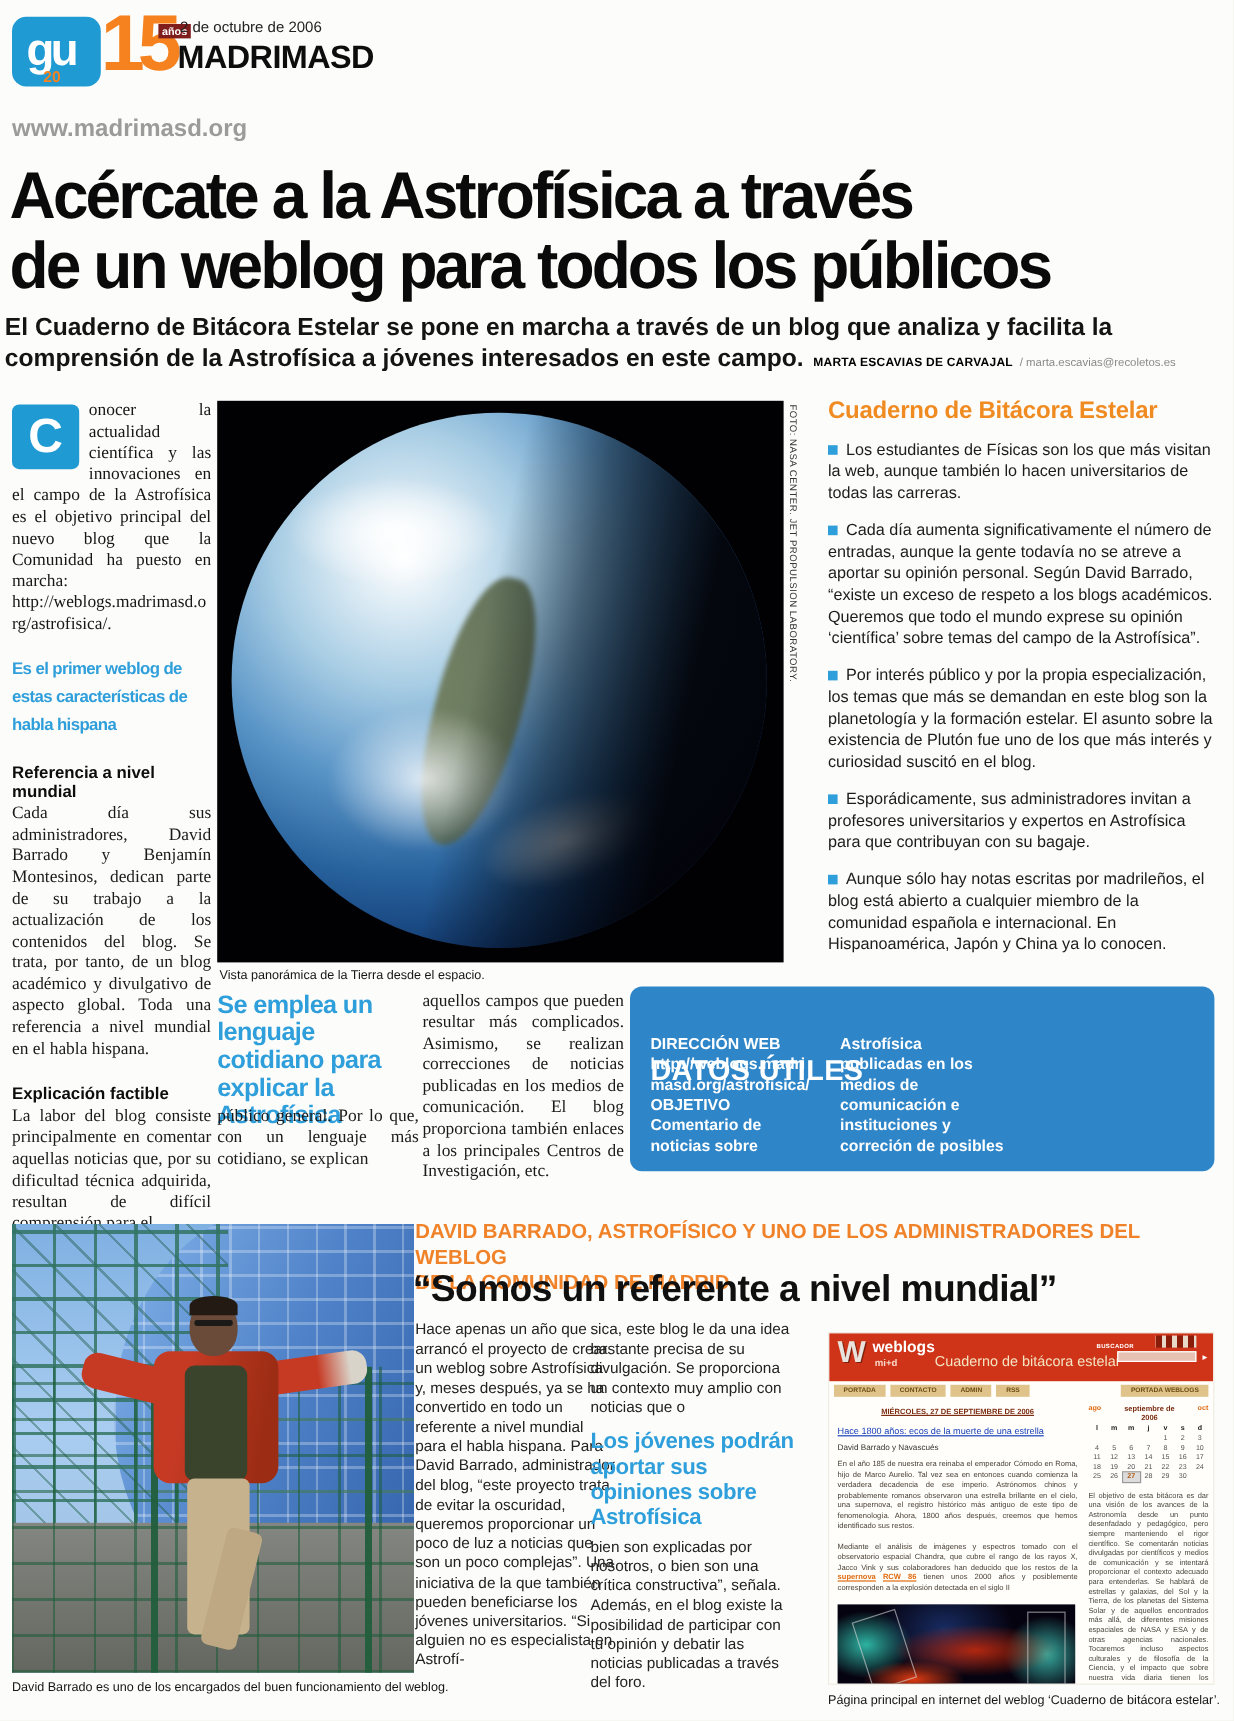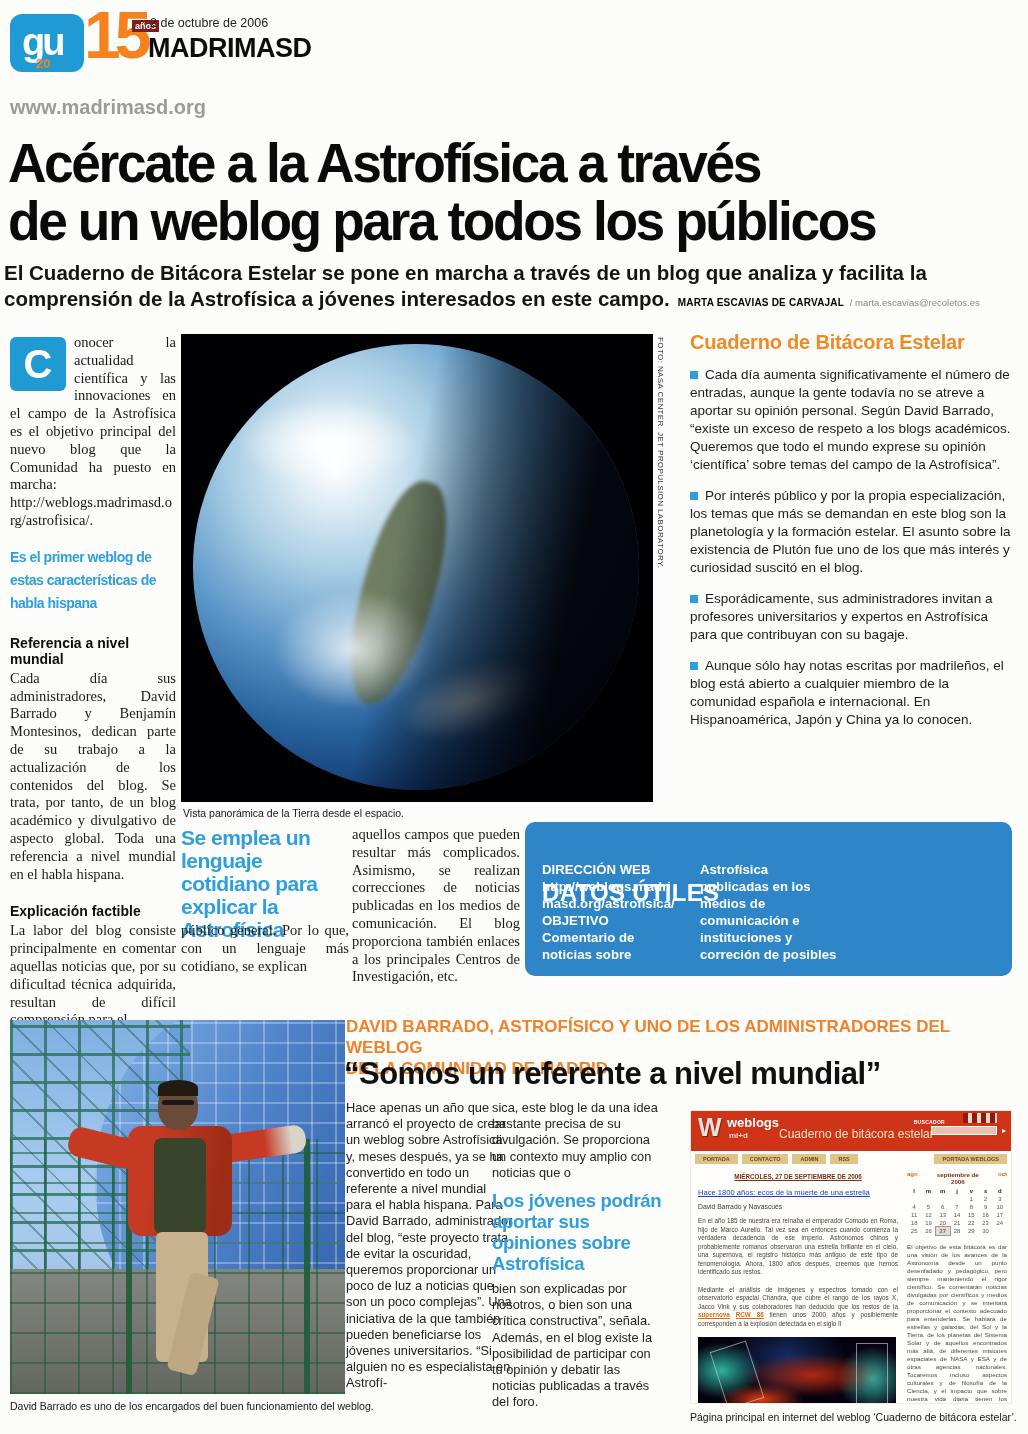--- a/index.html
+++ b/index.html
@@ -183,20 +183,21 @@
   </div>
   <div class="abs earth-credit">FOTO: NASA CENTER. JET PROPULSION LABORATORY.</div>
   <div class="abs earth-caption">Vista panorámica de la Tierra desde el espacio.</div>
 
   <div class="abs mid-subhead">Se emplea un lenguaje cotidiano para explicar la Astrofísica</div>
   <p class="abs mid-p1 body-serif serif">público general. Por lo que, con un lenguaje más cotidiano, se explican</p>
   <p class="abs mid-p2 body-serif serif">aquellos campos que pueden resultar más complicados. Asimismo, se realizan correcciones de noticias publicadas en los medios de comunicación. El blog proporciona también enlaces a los principales Centros de Investigación, etc.</p>
 
   <div class="abs factbox">
     <div class="factbox-title">Cuaderno de Bitácora Estelar</div>
+    <p><span class="sq"></span><span>Los estudiantes de Físicas son los que más visitan la web, aunque también lo hacen universitarios de todas las carreras.</span></p>
     <p><span class="sq"></span><span>Cada día aumenta significativamente el número de entradas, aunque la gente todavía no se atreve a aportar su opinión personal. Según David Barrado, “existe un exceso de respeto a los blogs académicos. Queremos que todo el mundo exprese su opinión ‘científica’ sobre temas del campo de la Astrofísica”.</span></p>
     <p><span class="sq"></span><span>Por interés público y por la propia especialización, los temas que más se demandan en este blog son la planetología y la formación estelar. El asunto sobre la existencia de Plutón fue uno de los que más interés y curiosidad suscitó en el blog.</span></p>
     <p><span class="sq"></span><span>Esporádicamente, sus administradores invitan a profesores universitarios y expertos en Astrofísica para que contribuyan con su bagaje.</span></p>
     <p><span class="sq"></span><span>Aunque sólo hay notas escritas por madrileños, el blog está abierto a cualquier miembro de la comunidad española e internacional. En Hispanoamérica, Japón y China ya lo conocen.</span></p>
   </div>
 
   <div class="abs datos">
     <div class="datos-title">DATOS ÚTILES</div>
     <div class="datos-cols">
       <div class="datos-col">

